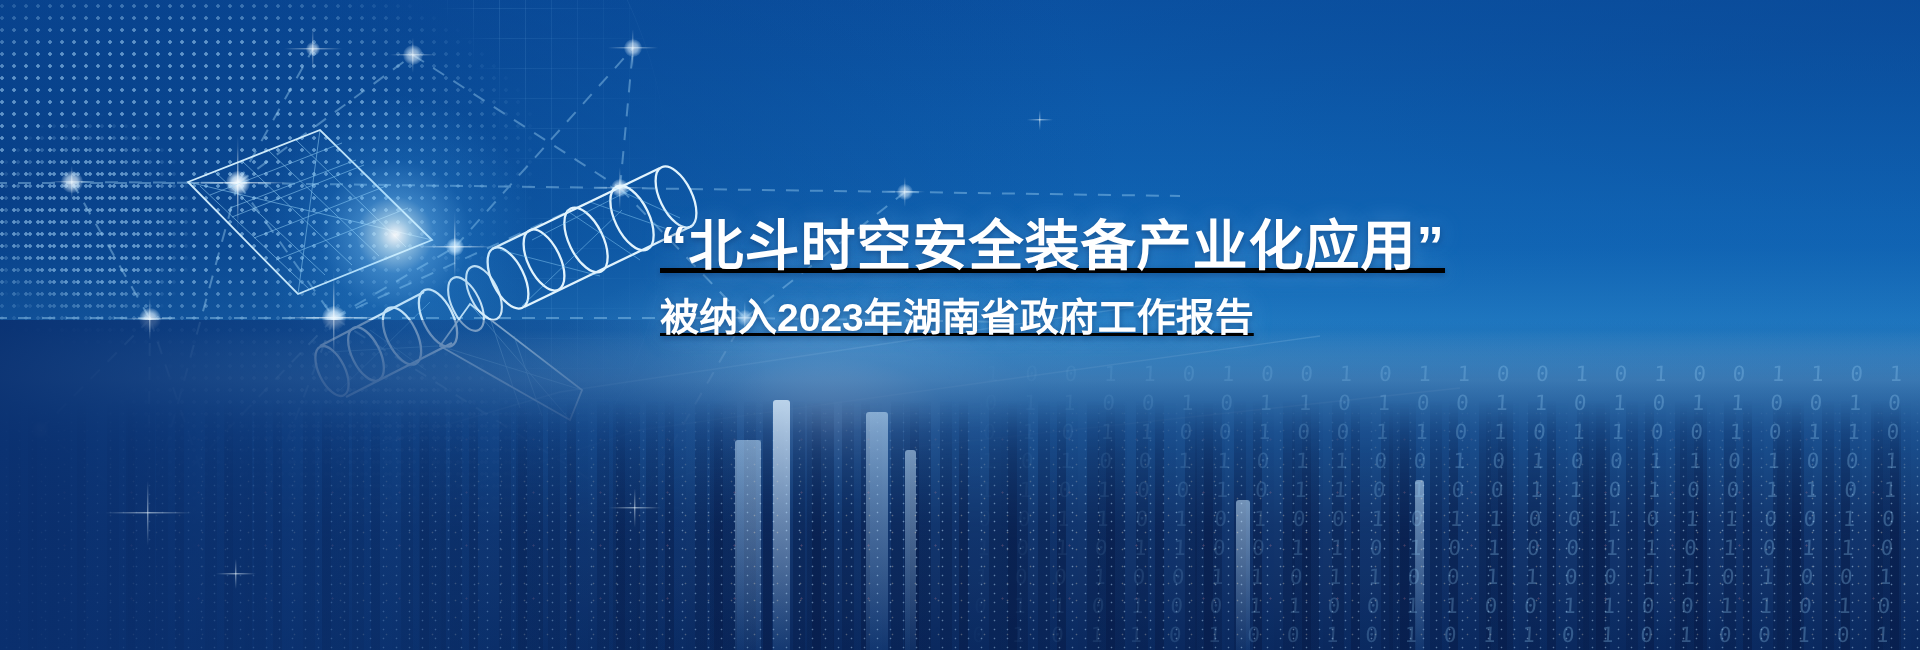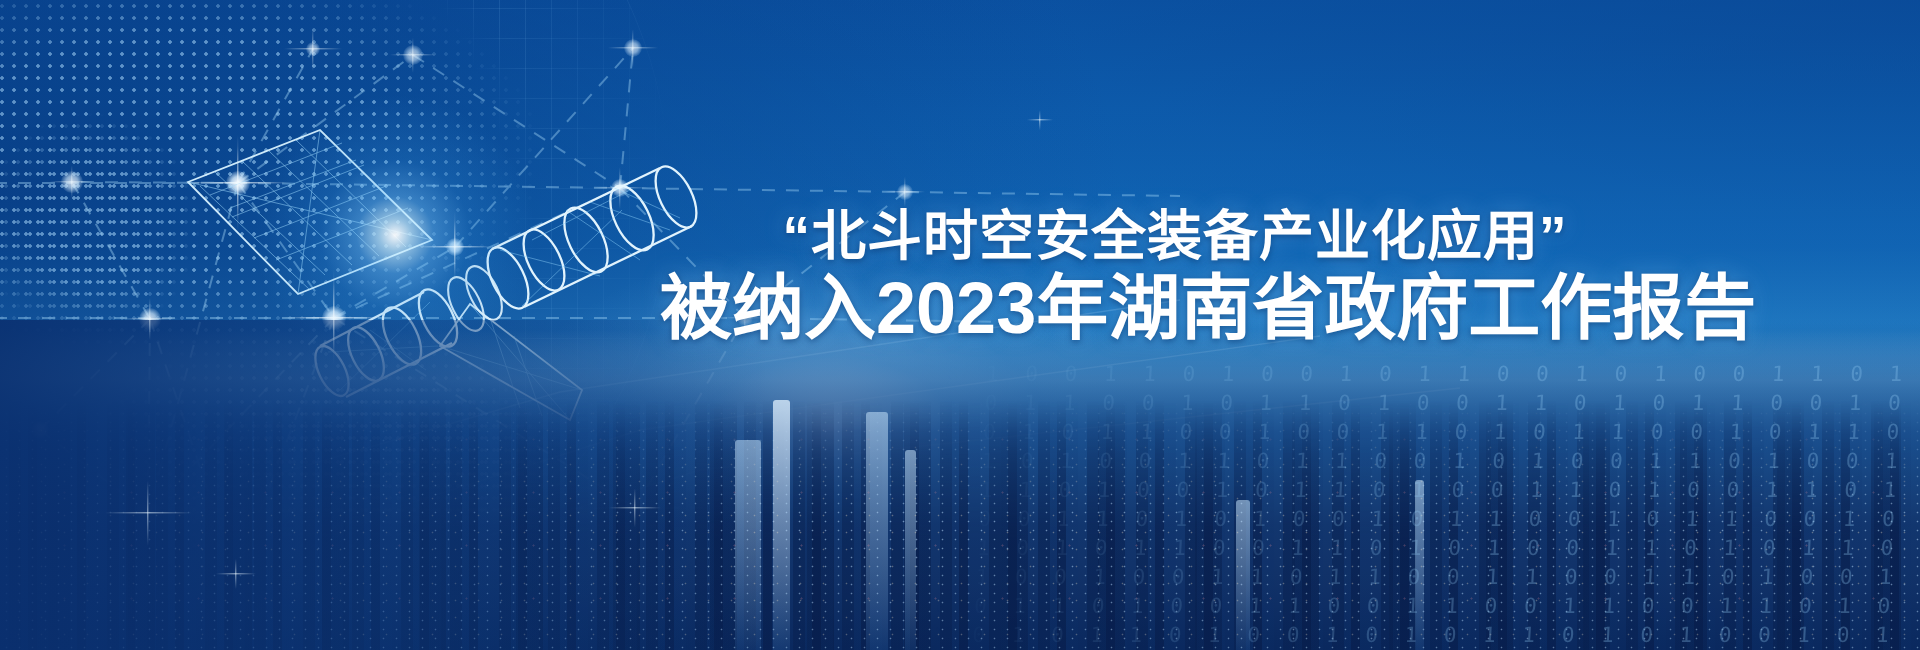--- a/index.html
+++ b/index.html
@@ -202,37 +202,37 @@
     background:linear-gradient(180deg,
       rgba(255,255,255,0) 0%,
       rgba(236,246,253,.30) 42%,
       rgba(255,255,255,.18) 62%,
       rgba(255,255,255,0) 100%);
     pointer-events:none;
   }
 
   
   .content{
-    position:absolute;left:660px;top:200px;width:1030px;
-    text-align:center;
+    position:absolute;left:660px;top:210px;width:1030px;
     z-index:30;
+    text-decoration:underline;
   }
   .headline{
     color:#ffffff;
     font-weight:bold;
     font-size:55px;
     line-height:72px;
     letter-spacing:1px;
     text-shadow:
       0 2px 6px rgba(6,48,104,.55),
       0 0 22px rgba(120,190,245,.45);
     white-space:nowrap;
   }
   .headline .ln1{display:block;}
-  .headline .ln2{display:block;font-size:72px;letter-spacing:0px;}
+  .headline .ln2{display:block;font-size:39px;letter-spacing:0px;}
 
   .badge-wrap{margin-top:20px;display:flex;justify-content:center;}
   .badge{
     display:inline-flex;align-items:center;justify-content:center;
     height:47px;padding:0 26px;
     border-radius:24px;
     background:linear-gradient(90deg,#f5c63c 0%,#f6b93b 16%,#f79b3a 38%,#f47339 58%,#f2522f 78%,#f03d24 100%);
     box-shadow:0 4px 14px rgba(190,60,20,.30), inset 0 1px 0 rgba(255,255,255,.28);
     color:#ffffff;
     font-size:20px;font-weight:bold;

